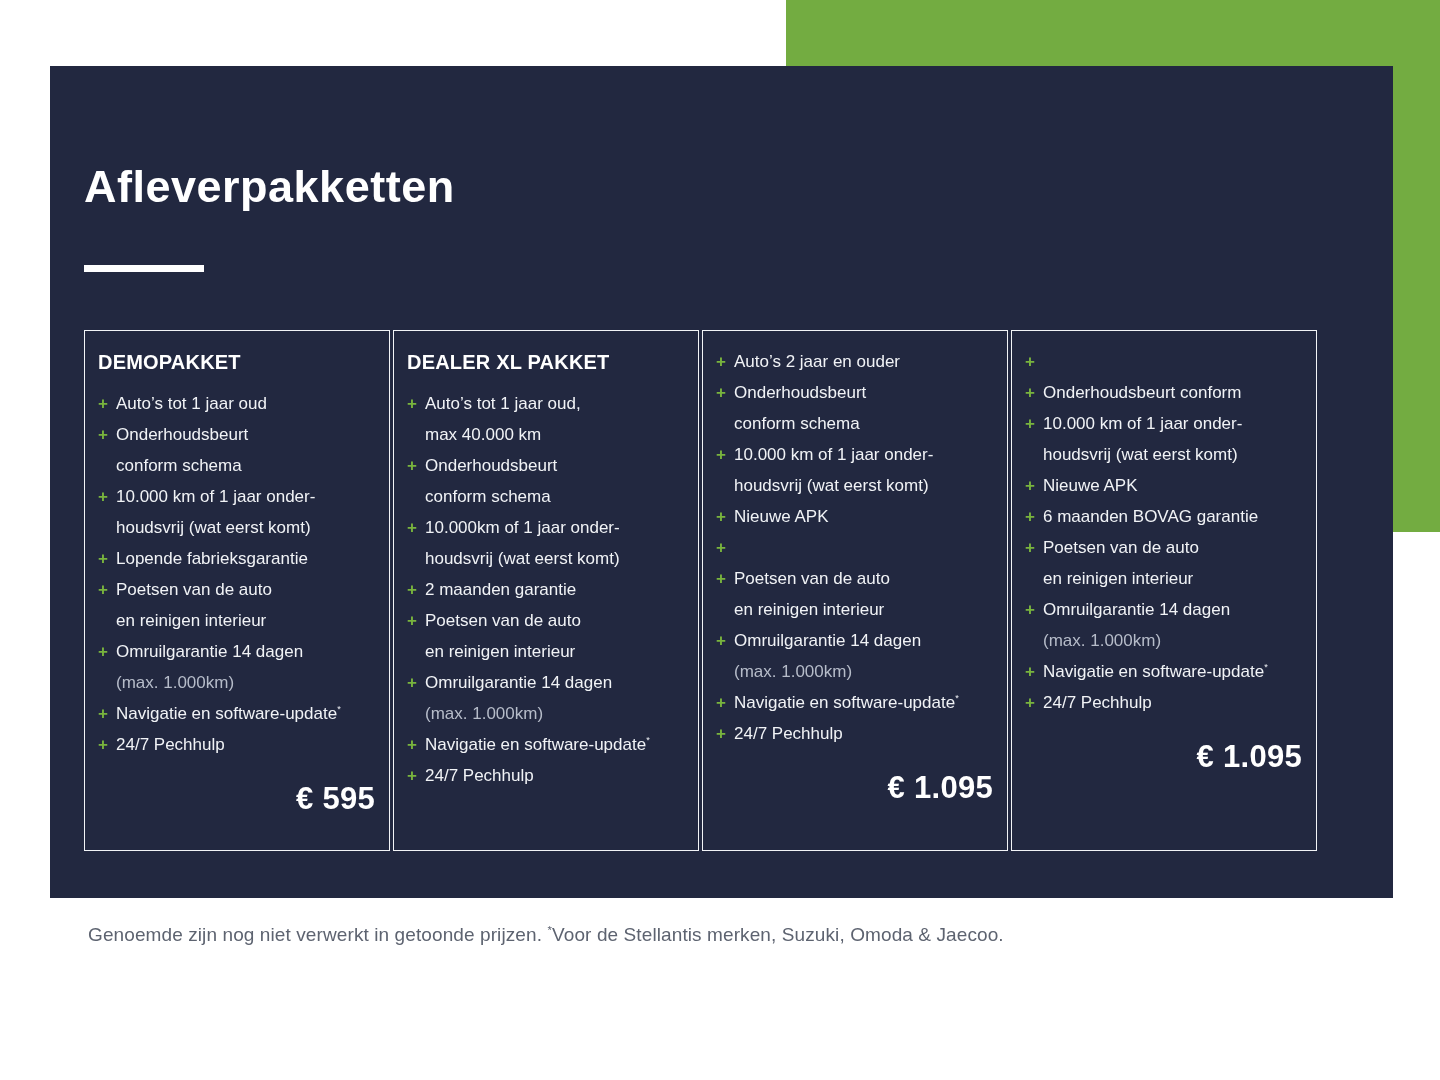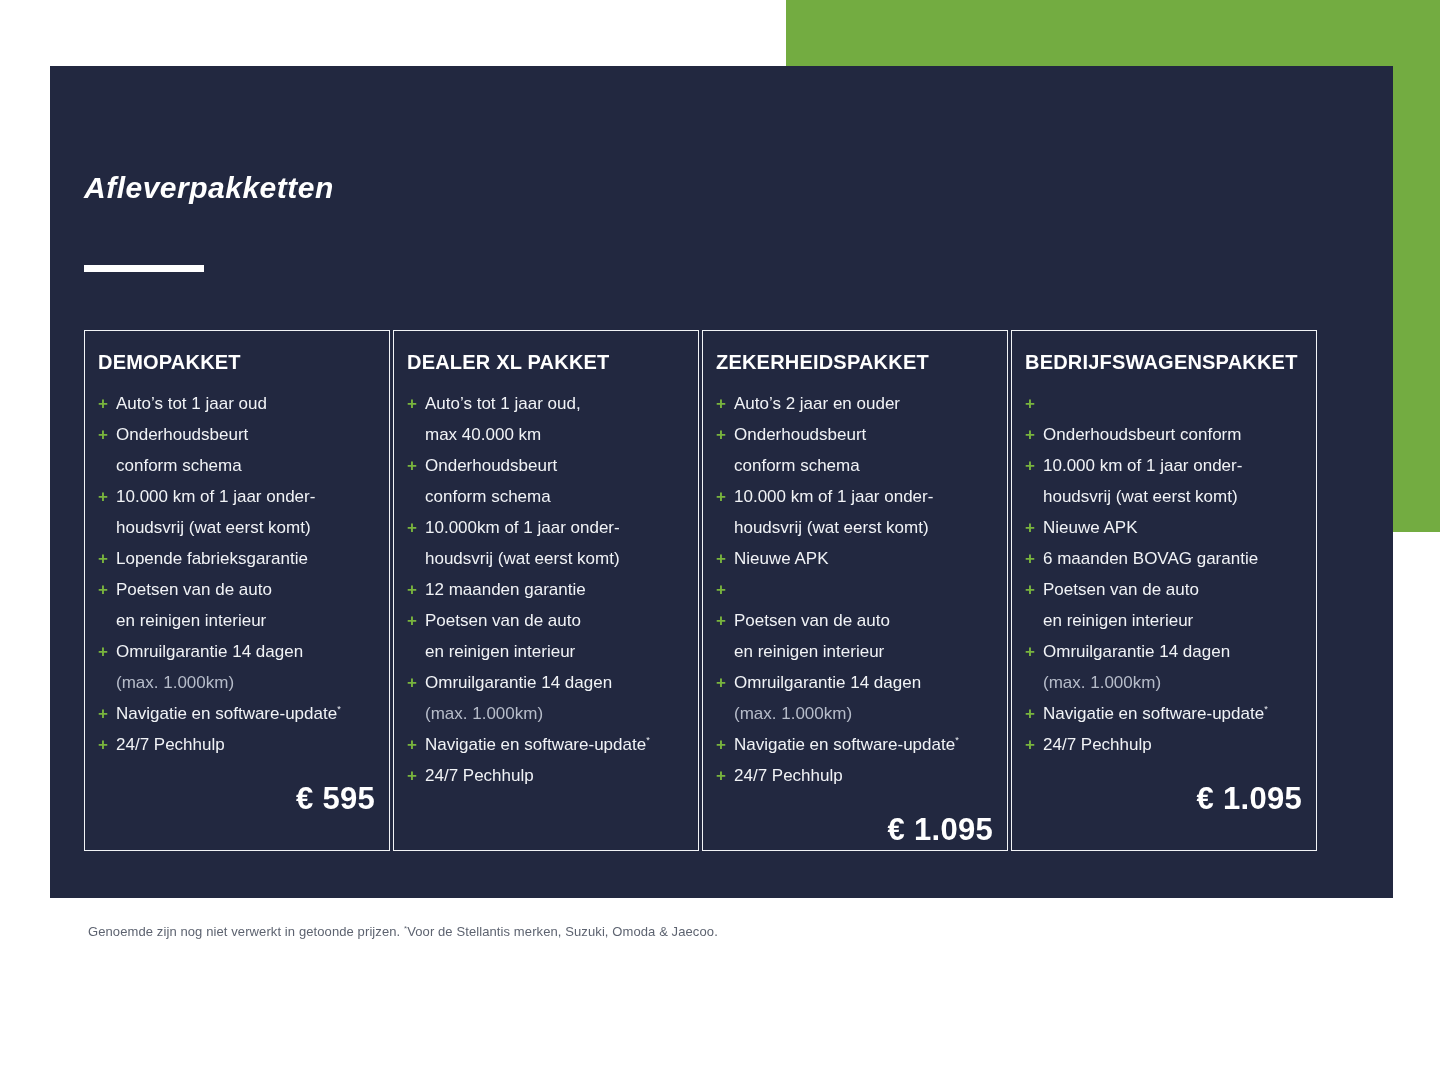--- a/index.html
+++ b/index.html
@@ -14,22 +14,22 @@
   html,body{width:1440px;height:1080px;background:#ffffff;overflow:hidden;
     font-family:"Liberation Sans", sans-serif;}
   .stage{position:relative;width:1440px;height:1080px;}
 
   .green-block{position:absolute;left:786px;top:0;width:654px;height:532px;
     background:var(--green);}
 
   .panel{position:absolute;left:50px;top:66px;width:1343px;height:832px;
     background:var(--navy);}
 
-  .page-title{position:absolute;left:34px;top:105px;font-size:30px;line-height:1.1;
-    font-weight:bold;color:#ffffff;letter-spacing:0.5px;font-style:italic;}
+  .page-title{position:absolute;left:34px;top:96px;font-size:45px;line-height:1.1;
+    font-weight:bold;color:#ffffff;letter-spacing:0.5px;}
 
   .title-underline{position:absolute;left:34px;top:199px;width:120px;height:7px;
     background:#ffffff;}
 
   .cards{position:absolute;left:34px;top:264px;display:flex;gap:3px;}
 
   .card{width:306px;height:521px;border:1.5px solid #f2f4f7;
     padding:15px 13px 0 13px;background:transparent;}
 
   .card-title{font-size:20px;font-weight:bold;color:#ffffff;letter-spacing:0.2px;
@@ -37,21 +37,21 @@
 
   .item-line{display:flex;font-size:17px;line-height:31px;color:var(--body-text);
     white-space:nowrap;}
   .marker{width:18px;flex-shrink:0;color:var(--plus-green);font-weight:bold;}
   .line-text.muted{color:var(--muted-text);}
   .line-text sup{font-size:0.55em;line-height:0;vertical-align:super;}
 
   .price{text-align:right;font-size:31px;font-weight:bold;color:#ffffff;
     margin-top:21px;padding-right:1px;letter-spacing:0.3px;}
 
-  .footnote{position:absolute;left:88px;top:924px;font-size:13px;
+  .footnote{position:absolute;left:88px;top:924px;font-size:19px;
     color:var(--footnote-text);letter-spacing:0.1px;}
   .footnote sup{font-size:0.6em;line-height:0;vertical-align:super;}
 </style>
 </head>
 <body>
 
 <div class="stage">
 
   <div class="green-block"></div>
 
@@ -138,50 +138,49 @@
             <div class="item-line">
               <span class="marker">+</span>
               <span class="line-text">10.000km of 1 jaar onder-</span>
             </div>
             <div class="item-line">
               <span class="marker"></span>
               <span class="line-text">houdsvrij (wat eerst komt)</span>
             </div>
             <div class="item-line">
               <span class="marker">+</span>
-              <span class="line-text">12 maanden garantie</span>
-            </div>
-            <div class="item-line">
-              <span class="marker">+</span>
-              <span class="line-text">Poetsen van de auto</span>
-            </div>
-            <div class="item-line">
-              <span class="marker"></span>
-              <span class="line-text">en reinigen interieur</span>
-            </div>
-            <div class="item-line">
-              <span class="marker">+</span>
-              <span class="line-text">Omruilgarantie 14 dagen</span>
-            </div>
-            <div class="item-line">
-              <span class="marker"></span>
-              <span class="line-text muted">(max. 1.000km)</span>
-            </div>
-            <div class="item-line">
-              <span class="marker">+</span>
-              <span class="line-text">Navigatie en software-update<sup>*</sup></span>
-            </div>
-            <div class="item-line">
-              <span class="marker">+</span>
-              <span class="line-text">24/7 Pechhulp</span>
-            </div>
-          </div>
-        </div>
-        <div class="card">
-          <div class="card-title">ZEKERHEIDSPAKKET</div>
+              <span class="line-text">2 maanden garantie</span>
+            </div>
+            <div class="item-line">
+              <span class="marker">+</span>
+              <span class="line-text">Poetsen van de auto</span>
+            </div>
+            <div class="item-line">
+              <span class="marker"></span>
+              <span class="line-text">en reinigen interieur</span>
+            </div>
+            <div class="item-line">
+              <span class="marker">+</span>
+              <span class="line-text">Omruilgarantie 14 dagen</span>
+            </div>
+            <div class="item-line">
+              <span class="marker"></span>
+              <span class="line-text muted">(max. 1.000km)</span>
+            </div>
+            <div class="item-line">
+              <span class="marker">+</span>
+              <span class="line-text">Navigatie en software-update<sup>*</sup></span>
+            </div>
+            <div class="item-line">
+              <span class="marker">+</span>
+              <span class="line-text">24/7 Pechhulp</span>
+            </div>
+          </div>
+        </div>
+        <div class="card">
           <div class="card-list">
             <div class="item-line">
               <span class="marker">+</span>
               <span class="line-text">Auto’s 2 jaar en ouder</span>
             </div>
             <div class="item-line">
               <span class="marker">+</span>
               <span class="line-text">Onderhoudsbeurt</span>
             </div>
             <div class="item-line">
@@ -224,21 +223,20 @@
               <span class="line-text">Navigatie en software-update<sup>*</sup></span>
             </div>
             <div class="item-line">
               <span class="marker">+</span>
               <span class="line-text">24/7 Pechhulp</span>
             </div>
           </div>
           <div class="price">€ 1.095</div>
         </div>
         <div class="card">
-          <div class="card-title">BEDRIJFSWAGENSPAKKET</div>
           <div class="card-list">
             <div class="item-line">
               <span class="marker">+</span>
             </div>
             <div class="item-line">
               <span class="marker">+</span>
               <span class="line-text">Onderhoudsbeurt conform</span>
             </div>
             <div class="item-line">
               <span class="marker">+</span>

